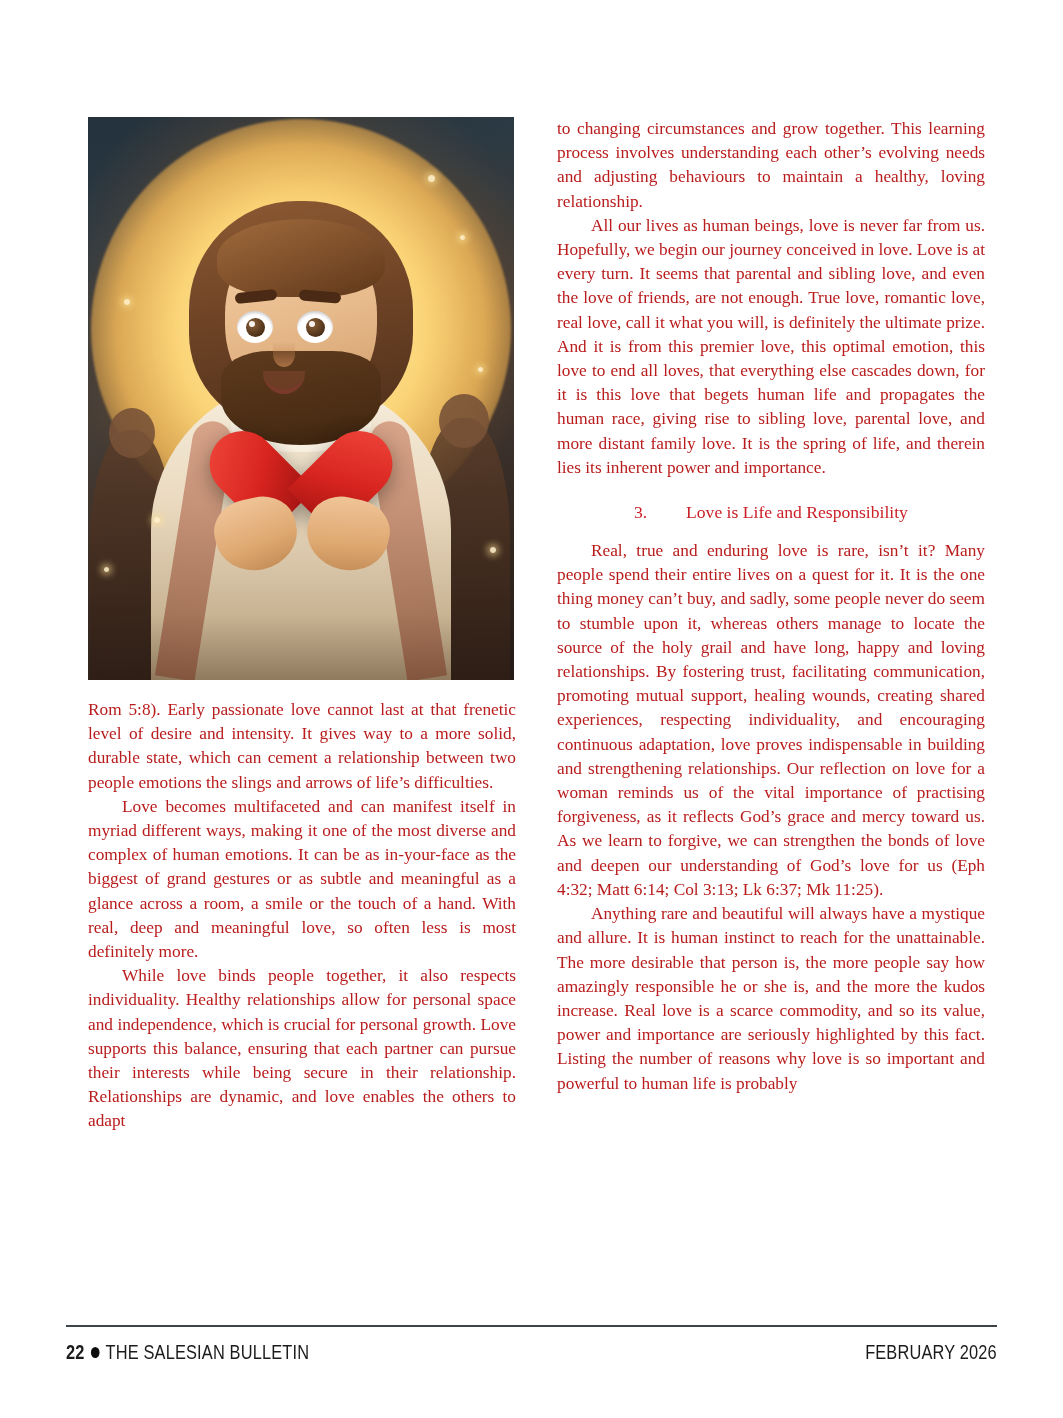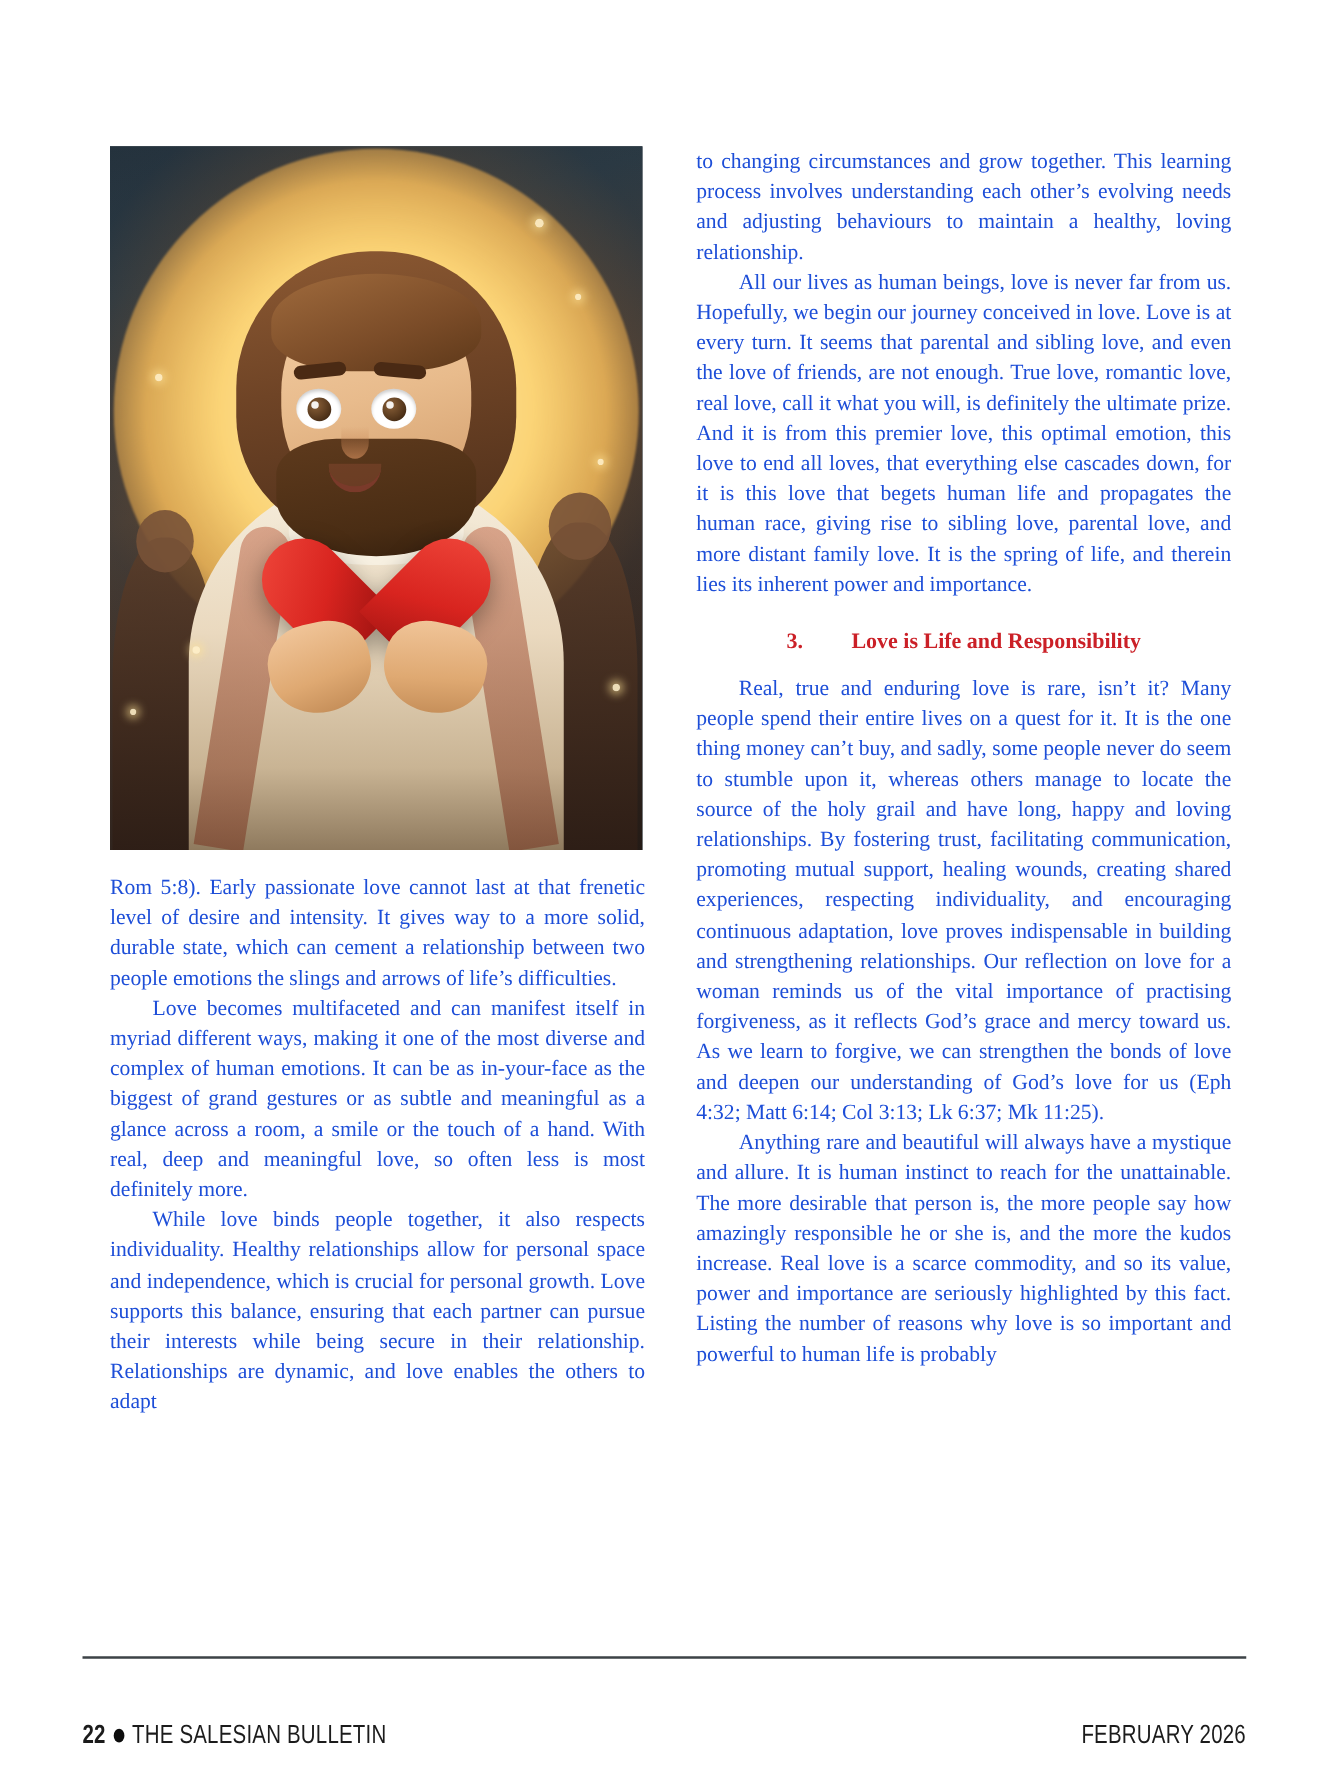--- a/index.html
+++ b/index.html
@@ -265,31 +265,31 @@
     box-shadow: 0 0 7px 3px rgba(255,226,150,.6);
   }
 
   
   p.body {
     margin: 0 0 0 0;
     font-size: 17.3px;
     line-height: 24.2px;
     text-align: justify;
     text-indent: 34px;
-    color: #1d4ed8;
+    color: #b91c1c;
     hyphens: none;
   }
   p.body.noindent { text-indent: 0; }
   p.body + p.body { }
 
   h2.section {
     margin: 20px 0 14px 0;
     font-size: 17.6px;
     line-height: 25px;
-    font-weight: bold;
+    font-weight: normal;
     color: #CB2027;
     text-align: center;
   }
   h2.section .num {
     display: inline-block;
     min-width: 52px;
     text-align: left;
   }
 
   
@@ -297,21 +297,21 @@
     position: absolute;
     left: 66px;
     top: 1325px;
     width: 931px;
     height: 2px;
     background: #3d4347;
   }
   .footer {
     position: absolute;
     left: 66px;
-    top: 1376px;
+    top: 1340px;
     width: 931px;
     display: flex;
     align-items: baseline;
     justify-content: space-between;
     font-family: "Liberation Sans", "DejaVu Sans", sans-serif;
     font-size: 21px;
     letter-spacing: .2px;
     color: #1b1b1b;
   }
   .footer-left {

